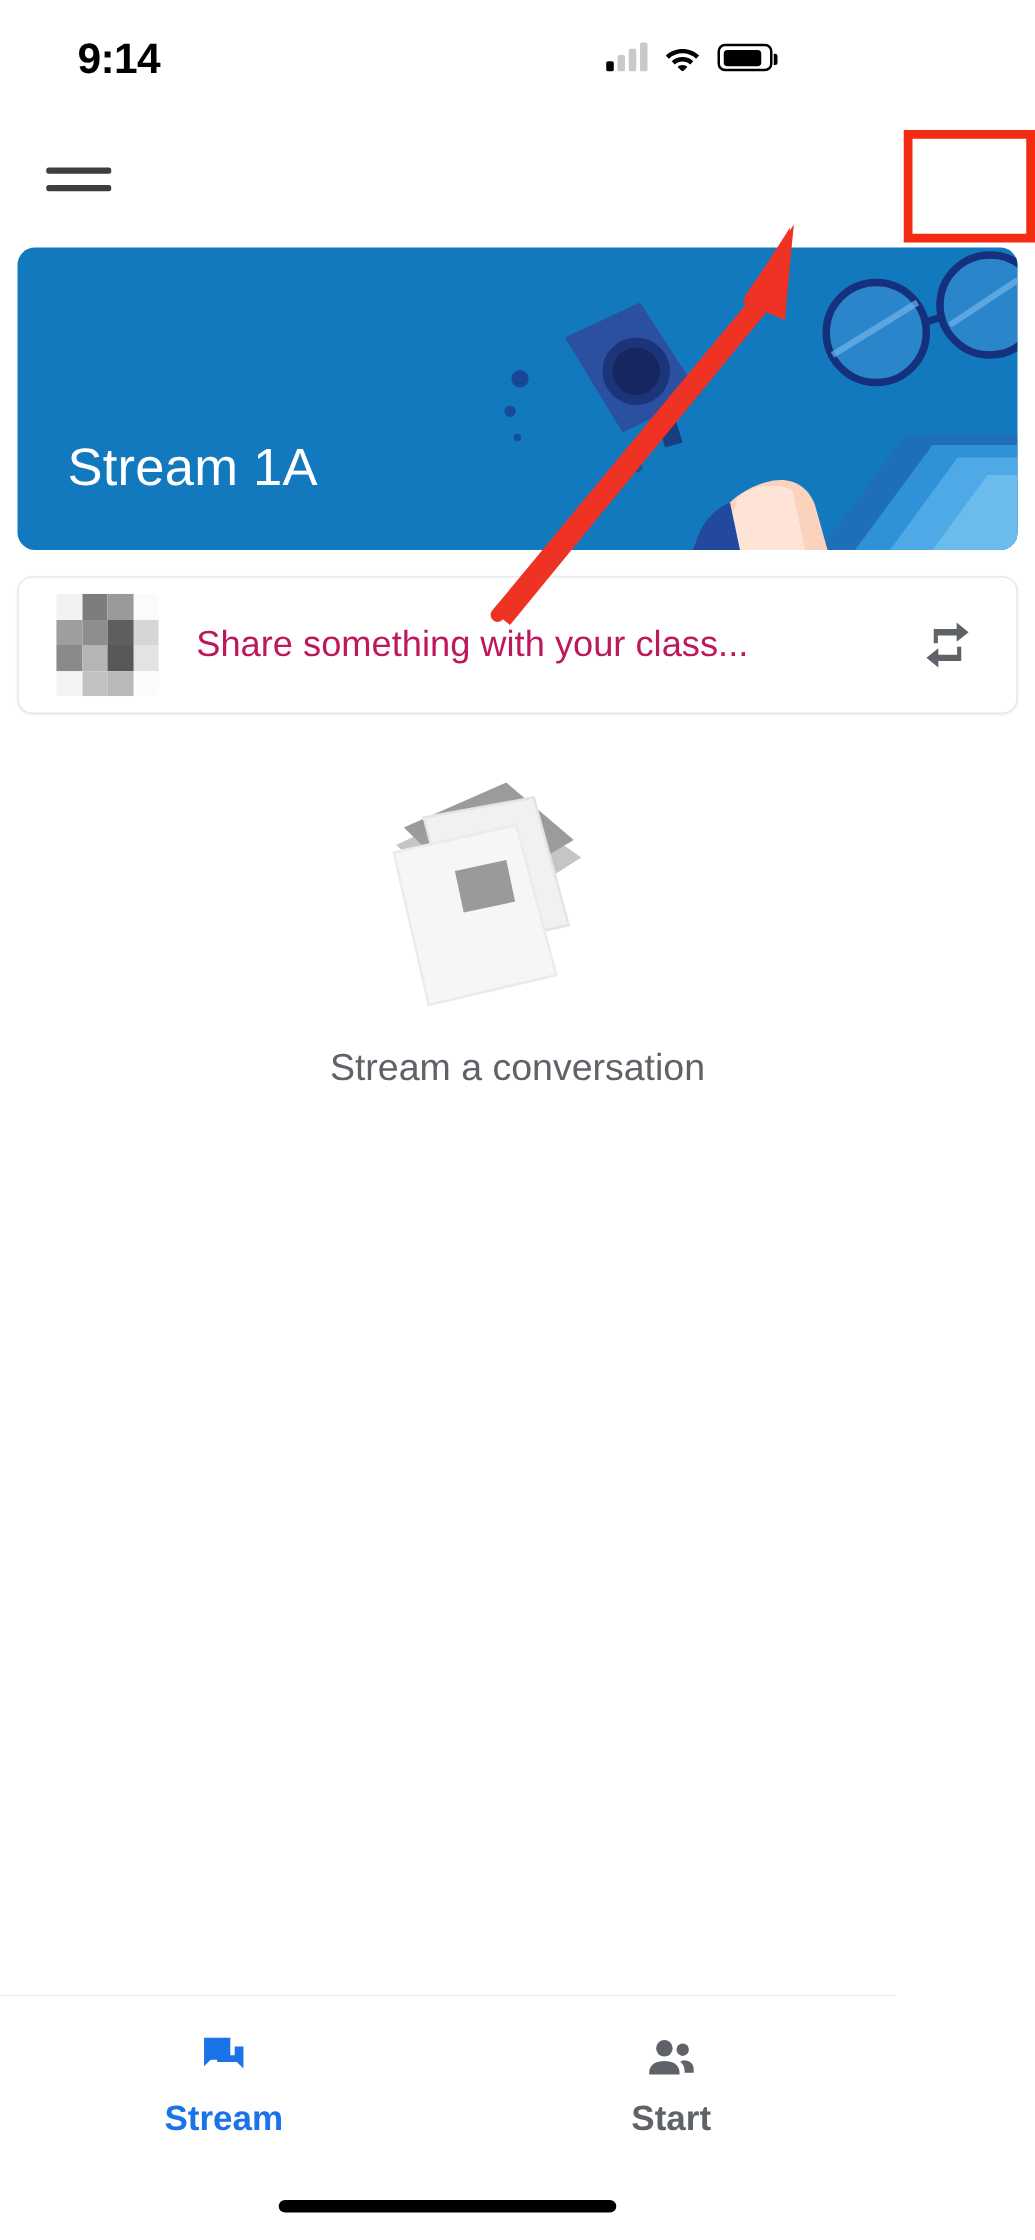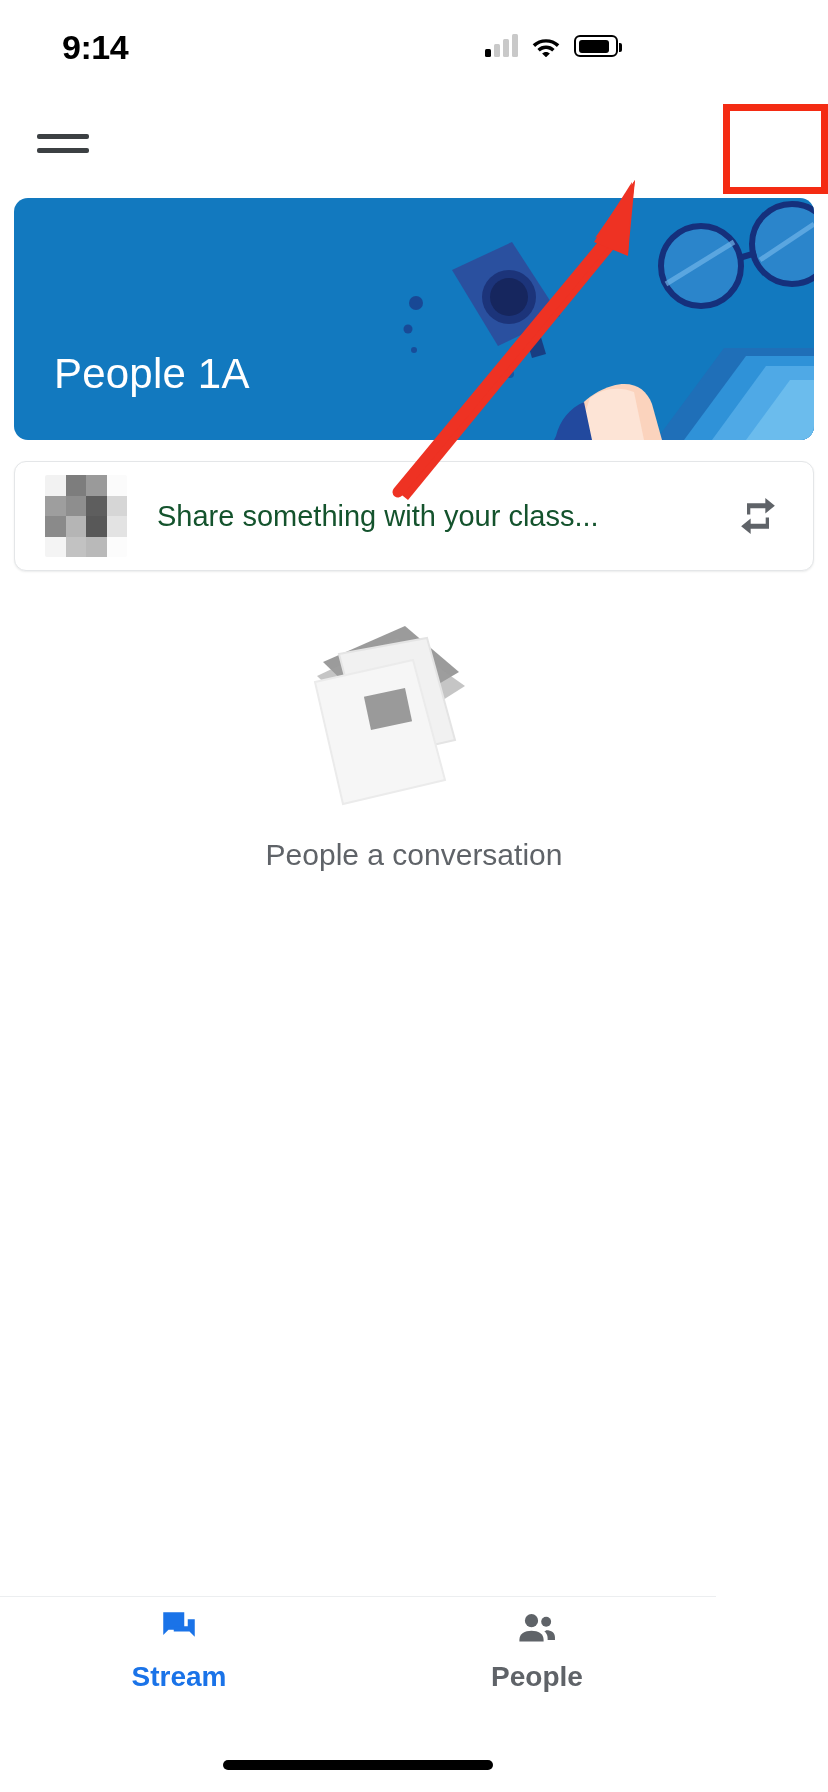--- a/index.html
+++ b/index.html
@@ -83,40 +83,40 @@
     display:flex; align-items:center; padding:0 28px 0 30px;
     box-shadow:0 1px 2px rgba(60,64,67,0.10);
   }
   .avatar-pixel {
     width:82px; height:82px; flex:0 0 82px;
     display:grid; grid-template-columns:repeat(4,1fr); grid-template-rows:repeat(4,1fr);
     border-radius:2px; overflow:hidden;
   }
   .avatar-pixel span { display:block; }
   .share-placeholder {
-    flex:1; margin-left:30px; color:#14532d; font-size:29px; font-weight:400;
+    flex:1; margin-left:30px; color:#be185d; font-size:29px; font-weight:400;
   }
   .reuse-btn { width:54px; height:54px; display:flex; align-items:center; justify-content:center; }
 
   
   .empty-state {
     position:absolute; left:0; top:620px; width:828px;
     display:flex; flex-direction:column; align-items:center;
   }
   .empty-art { width:210px; height:190px; }
   .empty-text {
     margin-top:26px; text-align:center; color:#5f6368;
     font-size:30px; line-height:1.28; font-weight:400;
   }
 
   
   .bottom-nav {
     position:absolute; left:0; bottom:0; width:716px; height:196px;
     background:#fff; border-top:1.5px solid #eceef0;
-    display:flex; align-items:flex-start; padding-top:8px;
+    display:flex; align-items:flex-start; padding-top:26px;
   }
   .nav-item {
     flex:1; display:flex; flex-direction:column; align-items:center; gap:10px;
   }
   .nav-icon { width:46px; height:46px; display:flex; align-items:center; justify-content:center; }
   .nav-label { font-size:28px; font-weight:700; color:#5f6368; }
   .nav-item.active .nav-label { color:#1a73e8; }
   .home-indicator {
     position:absolute; left:50%; transform:translateX(-50%); bottom:22px;
     width:270px; height:10px; background:#000; border-radius:6px;
@@ -204,21 +204,21 @@
         <path d="M318 242 L372 168 L420 168 L420 242 Z" fill="#4fa9e6"></path>
         <path d="M352 242 L396 182 L420 182 L420 242 Z" fill="#6bbced"></path>
       </g>
 
       <g>
         <path d="M170 242 C176 214 192 196 218 188 C238 182 252 190 258 206 L268 242 Z" fill="#fbd3bd"></path>
         <path d="M196 200 C208 190 226 188 240 194 L250 242 L182 242 Z" fill="#fde4d6"></path>
         <path d="M162 238 C166 222 176 210 190 204 L198 242 L160 242 Z" fill="#22499e"></path>
       </g>
     </svg>
-    <div class="banner-title">People 1A</div>
+    <div class="banner-title">Stream 1A</div>
   </div>
 
   <div class="share-card">
     <div class="avatar-pixel">
       <span style="background:#f2f2f2"></span>
         <span style="background:#7d7d7d"></span>
         <span style="background:#9a9a9a"></span>
         <span style="background:#fbfbfb"></span>
       <span style="background:#9e9e9e"></span>
         <span style="background:#8e8e8e"></span>
@@ -246,21 +246,21 @@
     <svg class="empty-art" viewBox="0 0 210 190">
       <g>
         <path d="M14 42 L96 6 L150 52 L72 98 Z" fill="#8a8a8a" opacity="0.85"></path>
         <path d="M8 56 L88 18 L156 66 L74 118 Z" fill="#9e9e9e" opacity="0.6"></path>
         <path d="M30 34 L118 18 L146 120 L58 140 Z" fill="#f1f1f1" stroke="#e4e4e4" stroke-width="2"></path>
         <path d="M6 62 L104 40 L136 160 L34 184 Z" fill="#f6f6f6" stroke="#ebebeb" stroke-width="2"></path>
         <rect x="58" y="72" width="42" height="34" fill="#9a9a9a" transform="rotate(-12 79 89)"></rect>
       </g>
     </svg>
     <div class="empty-text">
-      <div>People a conversation</div>
+      <div>Stream a conversation</div>
     </div>
   </div>
 
   <div class="bottom-nav">
     <div class="nav-item active">
       <div class="nav-icon">
         <svg viewBox="0 0 24 24" width="42" height="42">
           <path fill="#1a73e8" d="M3 3h12v10H6l-3 3V3z"></path>
           <path fill="#1a73e8" d="M17 7h4v10l-3-3h-9v-3h8V7z"></path>
         </svg>
@@ -269,18 +269,18 @@
     </div>
     <div class="nav-item">
       <div class="nav-icon">
         <svg viewBox="0 0 24 24" width="44" height="44">
           <circle cx="9" cy="8" r="3.6" fill="#5f6368"></circle>
           <path fill="#5f6368" d="M2.4 18.4c0-3.2 2.9-4.9 6.6-4.9s6.6 1.7 6.6 4.9v1H2.4v-1z"></path>
           <circle cx="17" cy="8.6" r="2.7" fill="#5f6368"></circle>
           <path fill="#5f6368" d="M17 13.2c2.9 0 4.8 1.4 4.8 3.9v1.5h-4v-1c0-1.6-.7-2.9-1.9-3.8.3 0 .7-.1 1.1-.6z"></path>
         </svg>
       </div>
-      <div class="nav-label">People</div>
+      <div class="nav-label">Start</div>
     </div>
     <div class="home-indicator"></div>
   </div>
 
 </div>
 
 </body></html>

